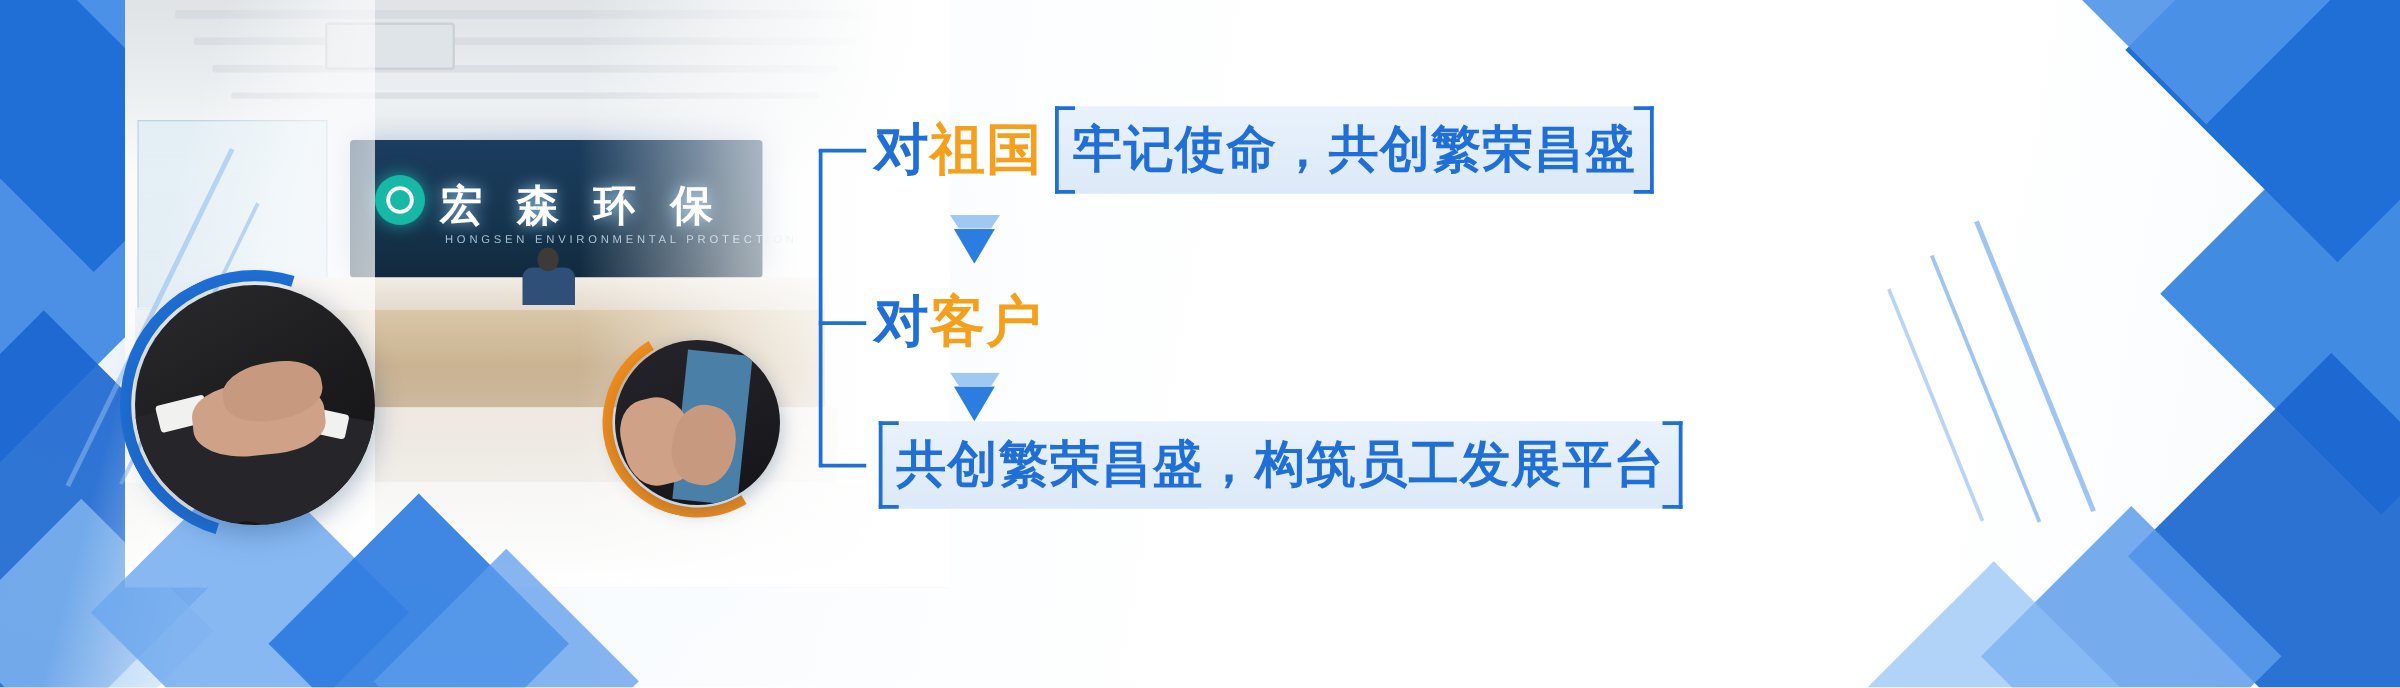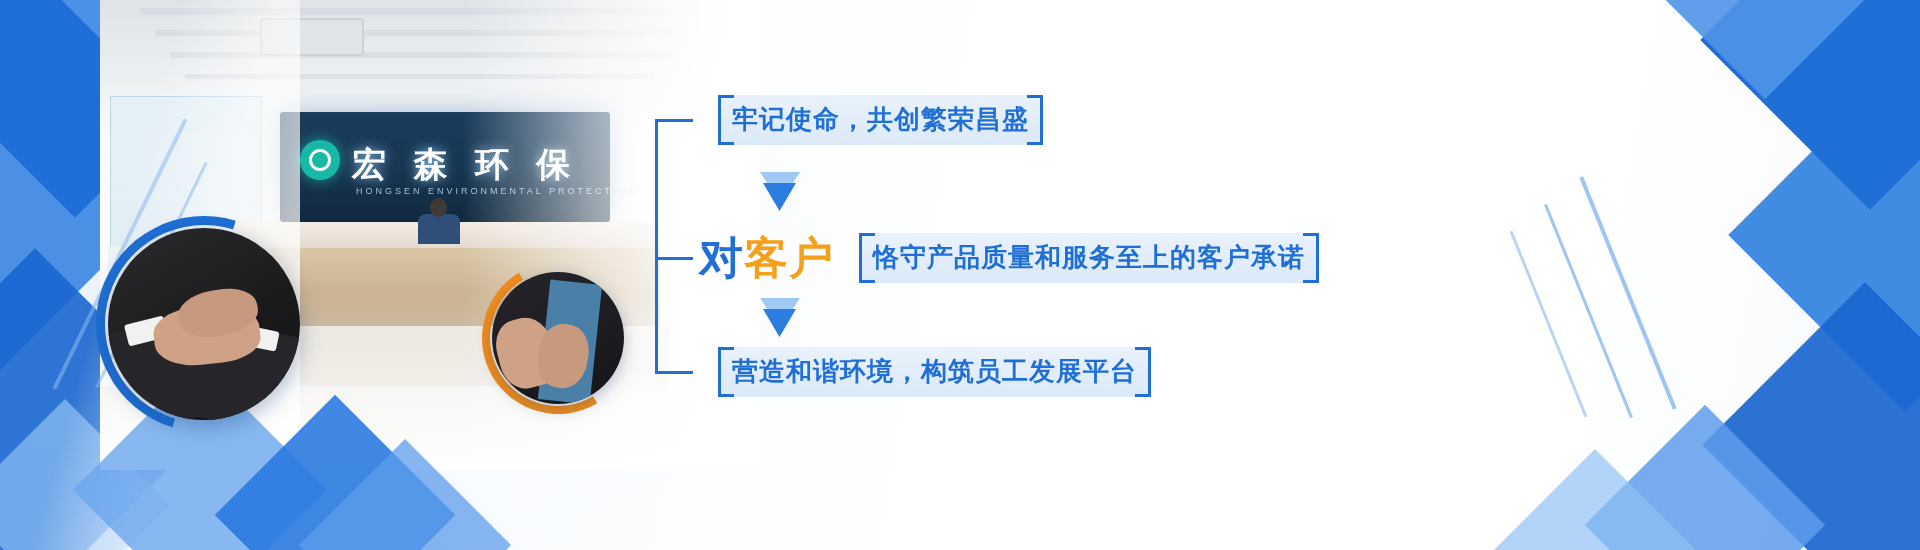--- a/index.html
+++ b/index.html
@@ -115,22 +115,22 @@
 
   
   .content{position:absolute;left:655px;top:74px;width:700px;height:330px;}
   .spine{position:absolute;left:0;top:46px;width:3px;height:252px;background:#1f6fd6;}
   .row{position:absolute;left:0;display:flex;align-items:center;height:56px;}
   .row-1{top:18px;} .row-2{top:156px;} .row-3{top:270px;}
   .tick{width:38px;height:3px;background:#1f6fd6;flex:0 0 auto;}
   .lead{font-size:44px;font-weight:700;line-height:1;white-space:nowrap;margin-left:6px;letter-spacing:1px;}
   .lead .b{color:#1f6fd6;}
   .lead .o{color:#f5a01c;}
-  .phrase{position:relative;margin-left:25px;padding:7px 14px 8px 14px;white-space:nowrap;
-    color:#1f6fd6;font-size:26px;font-weight:700;letter-spacing:1px;
+  .phrase{position:relative;margin-left:10px;padding:7px 14px 8px 14px;white-space:nowrap;
+    color:#1f6fd6;font-size:40px;font-weight:700;letter-spacing:1px;
     background:linear-gradient(180deg,#e9f2fc 0%,#dce9f8 100%);}
   .phrase::before,.phrase::after{content:"";position:absolute;width:16px;height:100%;top:0;box-sizing:border-box;}
   .phrase::before{left:0;border-left:3px solid #1f6fd6;border-top:3px solid #1f6fd6;border-bottom:3px solid #1f6fd6;}
   .phrase::after{right:0;border-right:3px solid #1f6fd6;border-top:3px solid #1f6fd6;border-bottom:3px solid #1f6fd6;}
 
   
   .arrow{position:absolute;width:40px;left:105px;}
   .arrow-1{top:98px;} .arrow-2{top:224px;}
   .ar-top{width:40px;height:11px;background:#9fc8f2;
     clip-path:polygon(0 0,100% 0,82% 100%,18% 100%);}
@@ -212,38 +212,38 @@
   <div class="shape rs-f"></div>
   <div class="rstripe" style="right:290px;top:168px;width:4px;height:250px;transform:rotate(-22deg);"></div>
   <div class="rstripe" style="right:330px;top:196px;width:3px;height:230px;transform:rotate(-22deg);"></div>
   <div class="rstripe" style="right:370px;top:224px;width:3px;height:200px;transform:rotate(-22deg);opacity:.55;"></div>
 
   <div class="content">
     <div class="spine"></div>
 
     <div class="row row-1">
       <div class="tick"></div>
+      <div class="lead"><span class="b">对</span><span class="o">祖国</span></div>
       <div class="phrase">牢记使命，共创繁荣昌盛</div>
     </div>
 
     <div class="arrow arrow-1">
       <div class="ar-top"></div>
       <div class="ar-bot"></div>
     </div>
 
     <div class="row row-2">
       <div class="tick"></div>
       <div class="lead"><span class="b">对</span><span class="o">客户</span></div>
-      <div class="phrase">恪守产品质量和服务至上的客户承诺</div>
     </div>
 
     <div class="arrow arrow-2">
       <div class="ar-top"></div>
       <div class="ar-bot"></div>
     </div>
 
     <div class="row row-3">
       <div class="tick"></div>
-      <div class="phrase">营造和谐环境，构筑员工发展平台</div>
+      <div class="phrase">共创繁荣昌盛，构筑员工发展平台</div>
     </div>
   </div>
 
 </div>
 
 </body></html>

